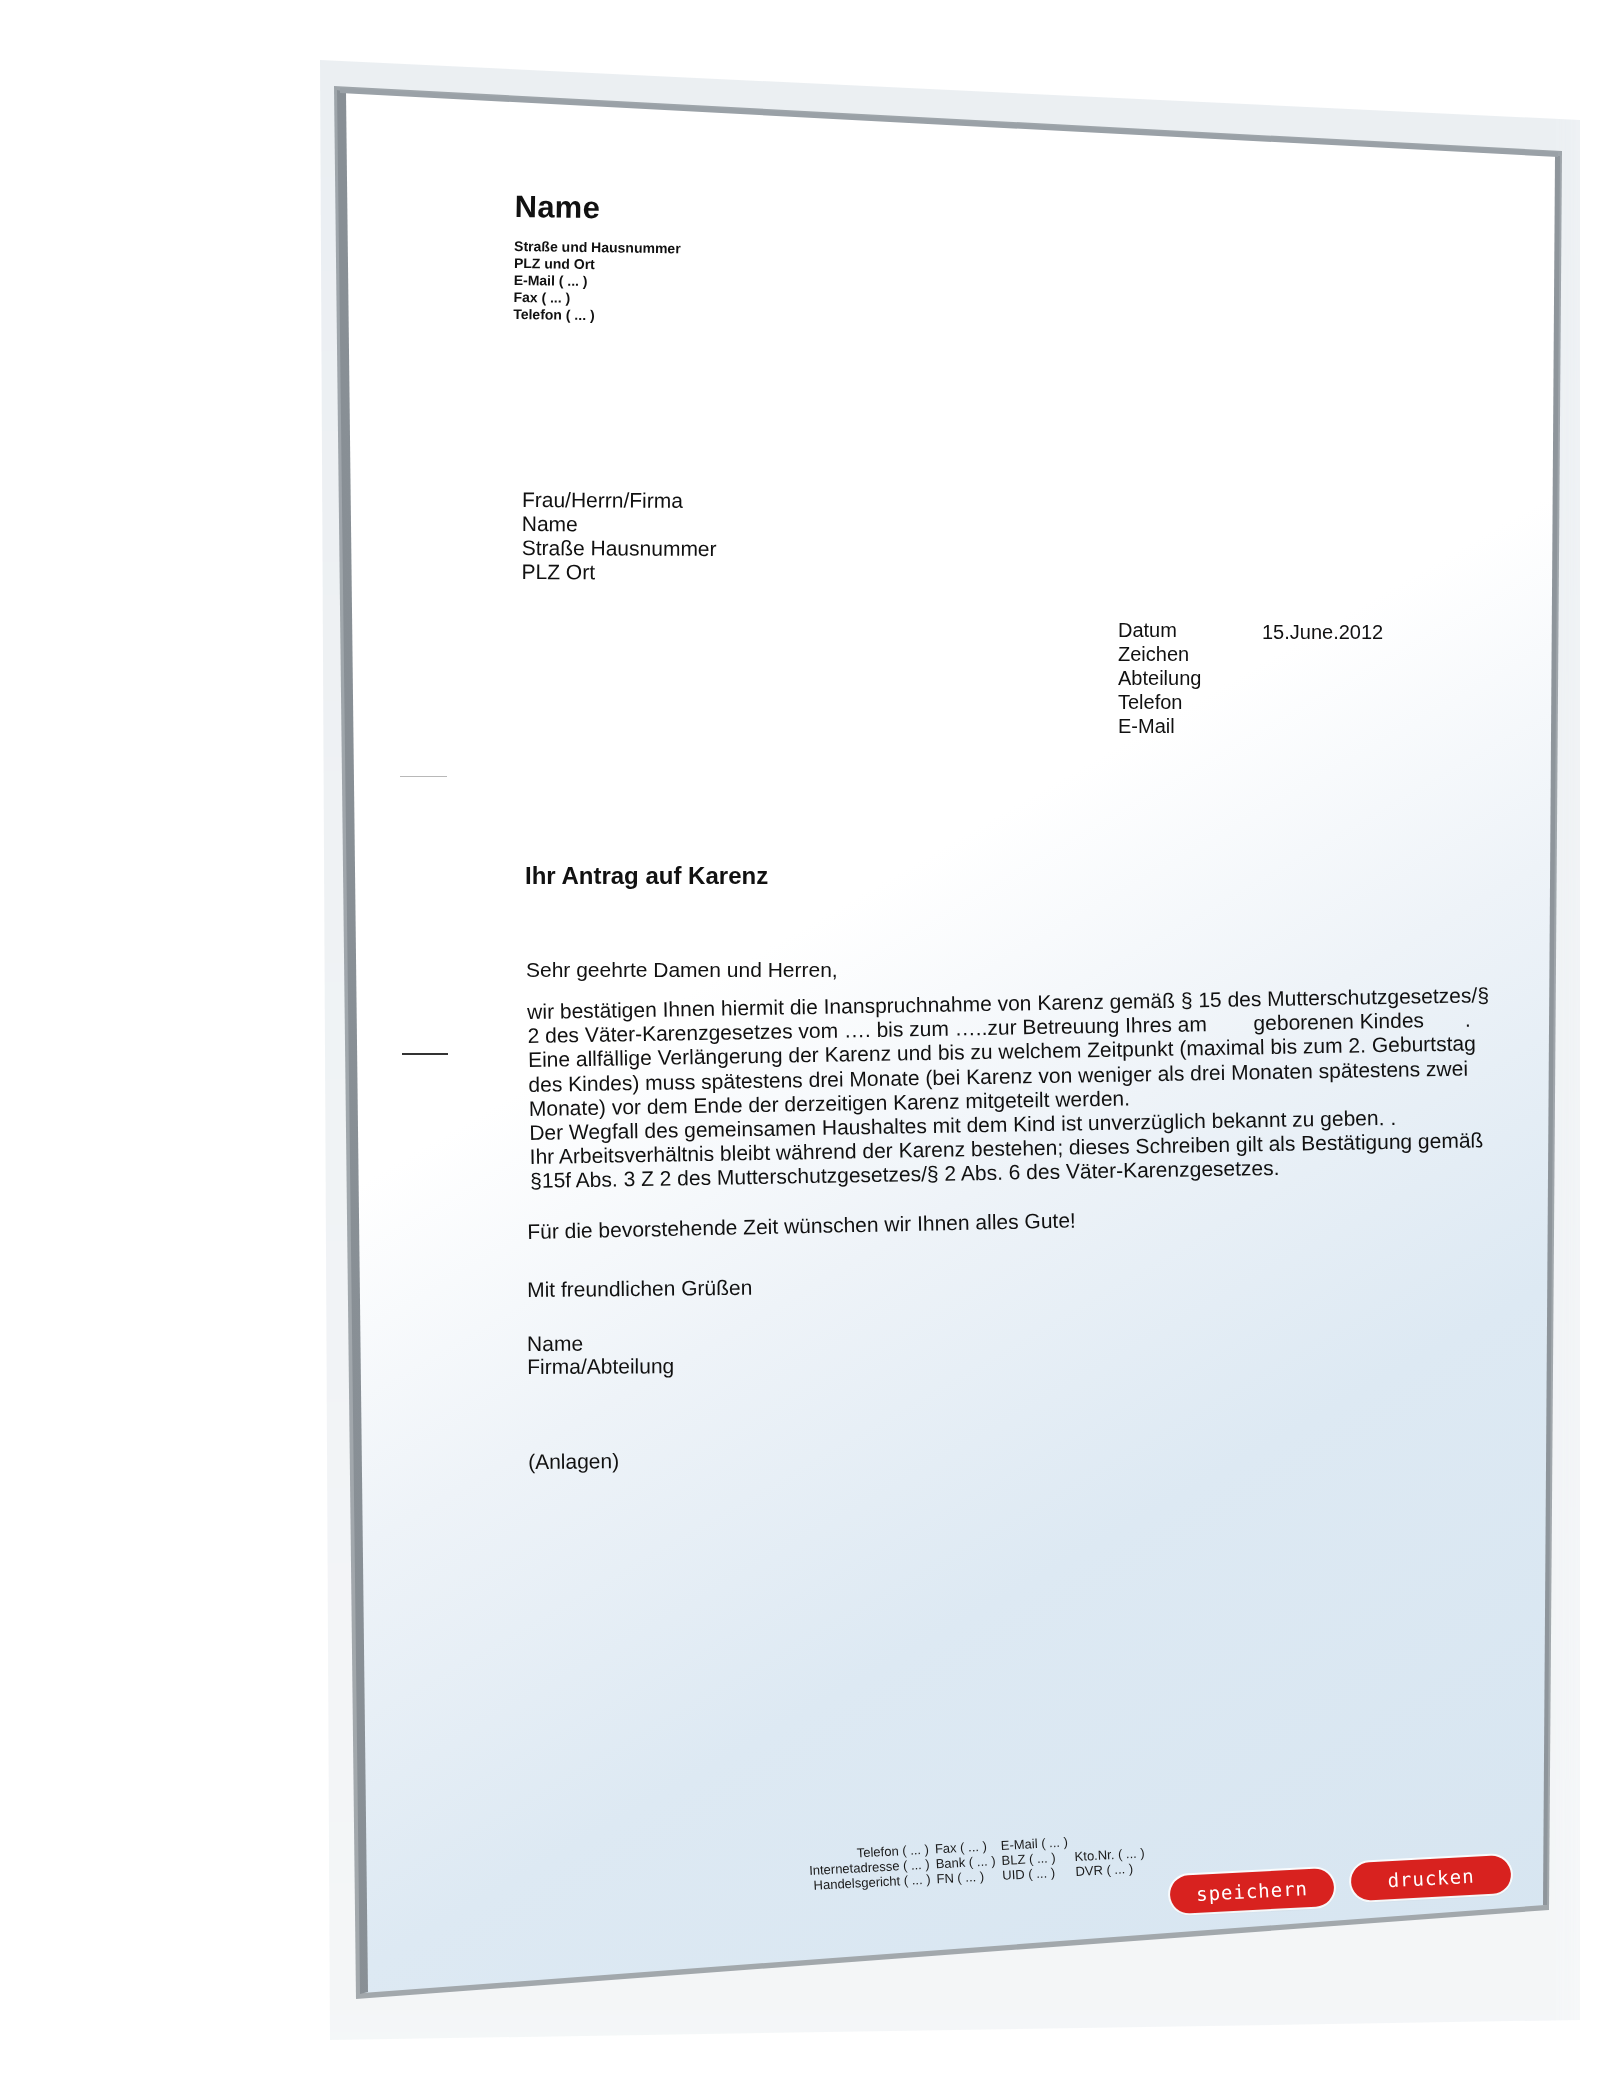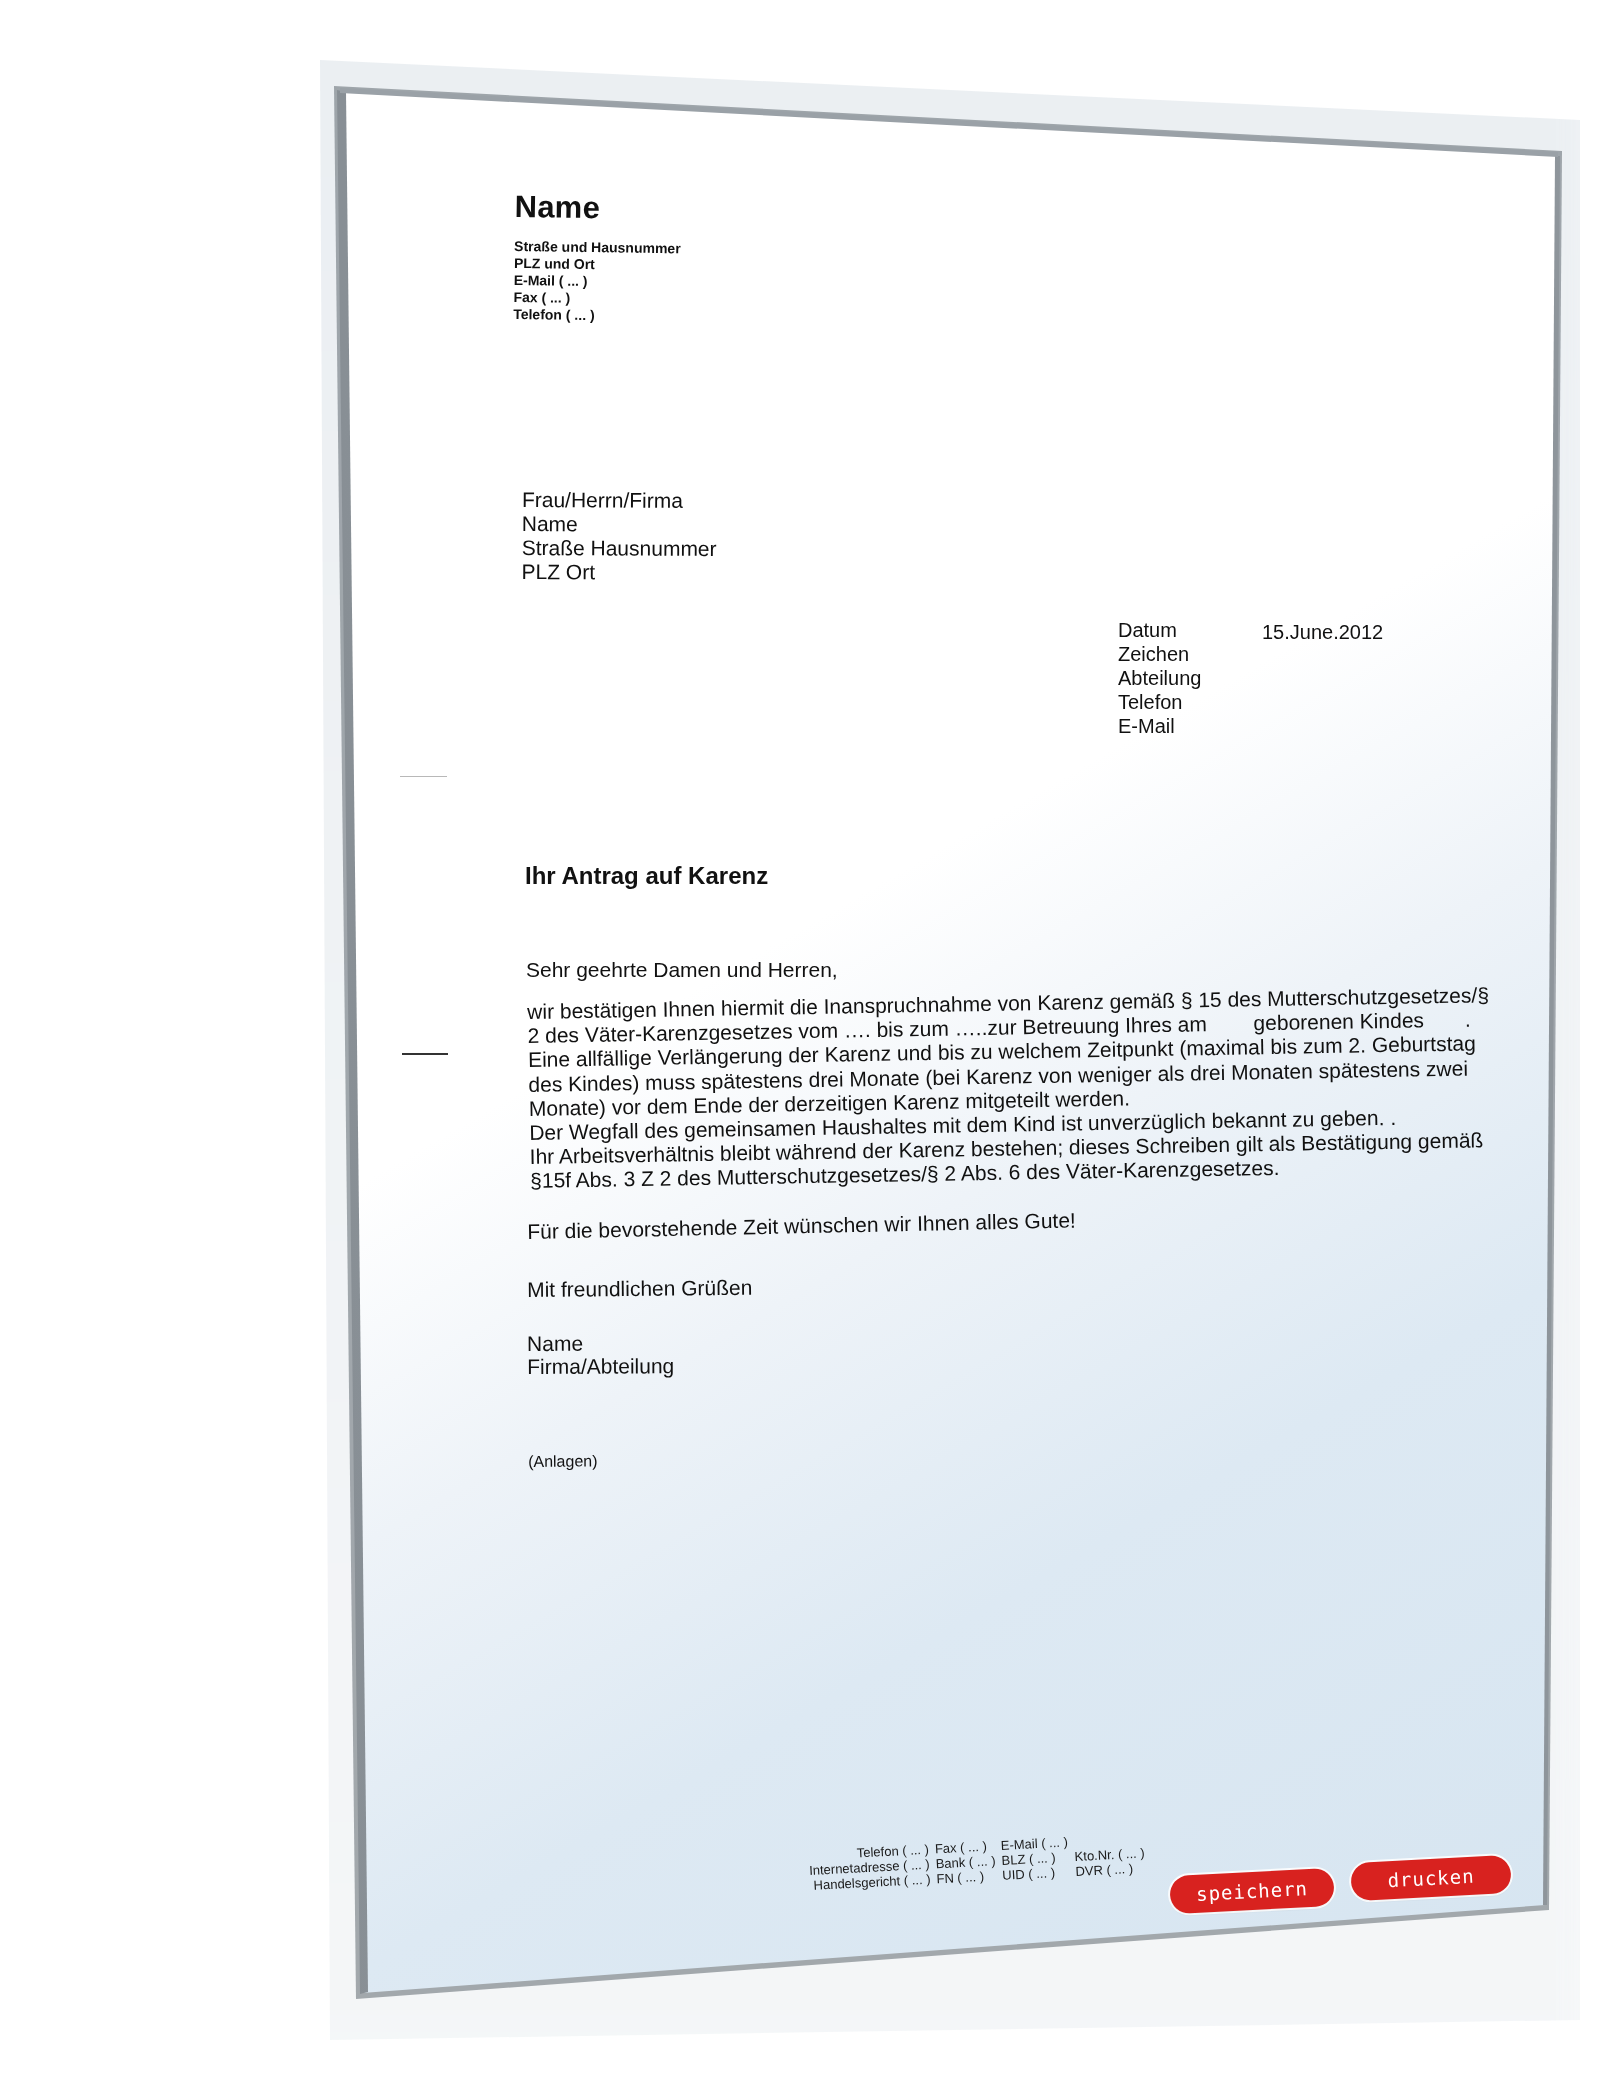--- a/index.html
+++ b/index.html
@@ -160,21 +160,21 @@
     }
     .signature {
       left: 527px; top: 1332px;
       font-size: 21px;
       line-height: 23px;
       transform: rotate(-0.3deg);
       transform-origin: left top;
     }
     .attachments {
       left: 528px; top: 1450px;
-      font-size: 16px;
+      font-size: 21px;
       line-height: 24px;
       transform: rotate(-0.5deg);
       transform-origin: left top;
     }
 
     
     .footer {
       left: 808px; top: 1848px;
       transform: rotate(-3deg);
       transform-origin: left top;

